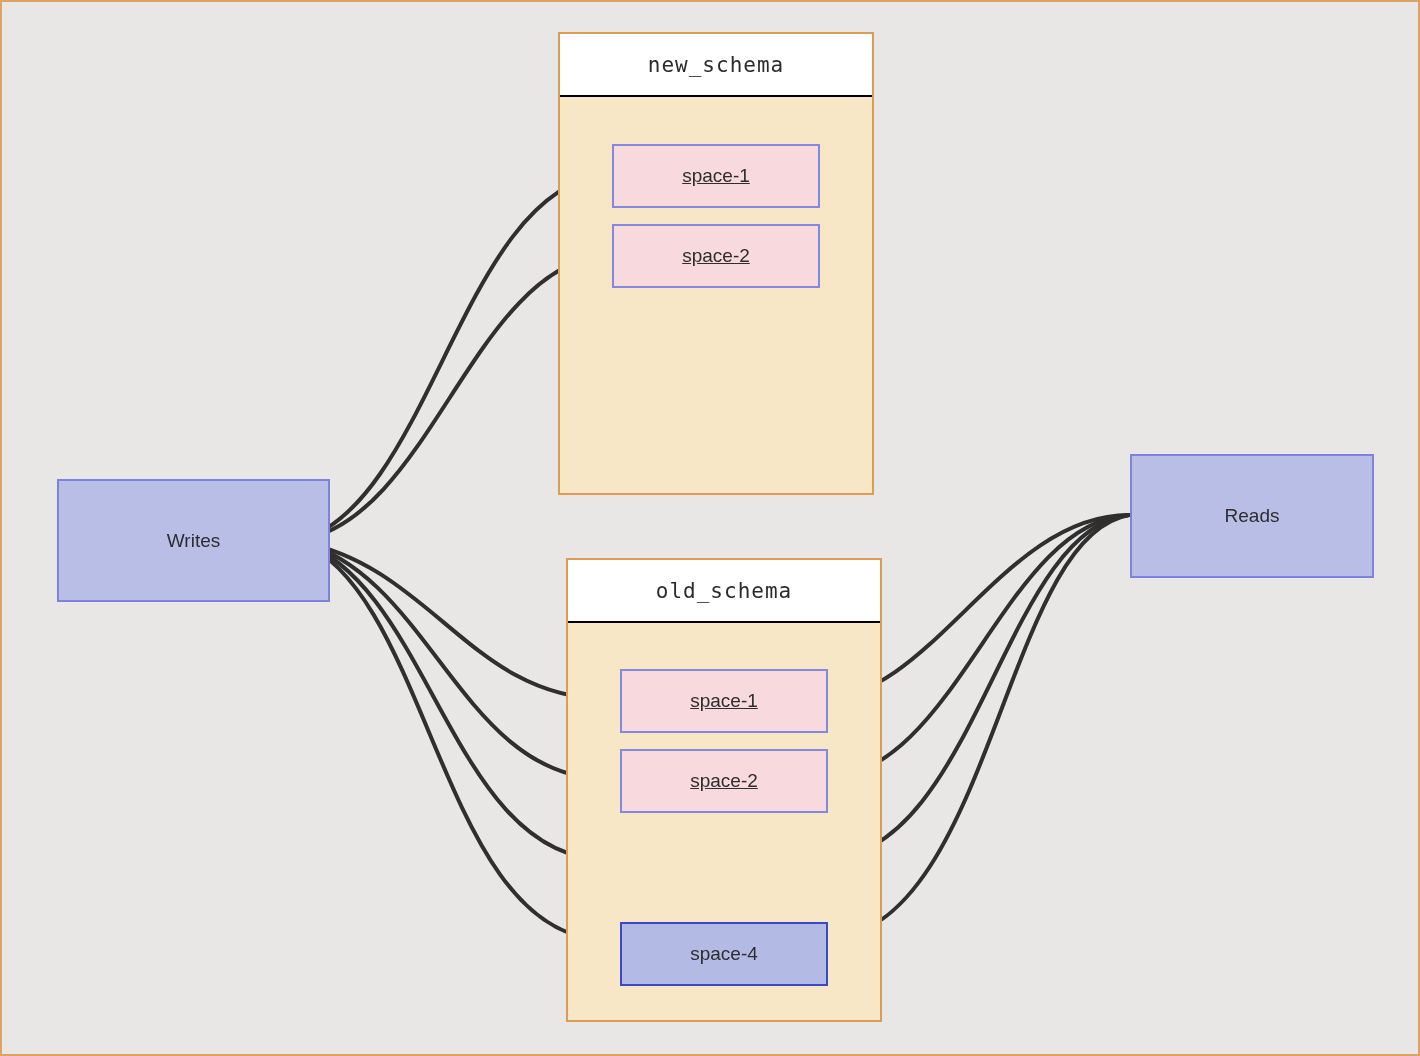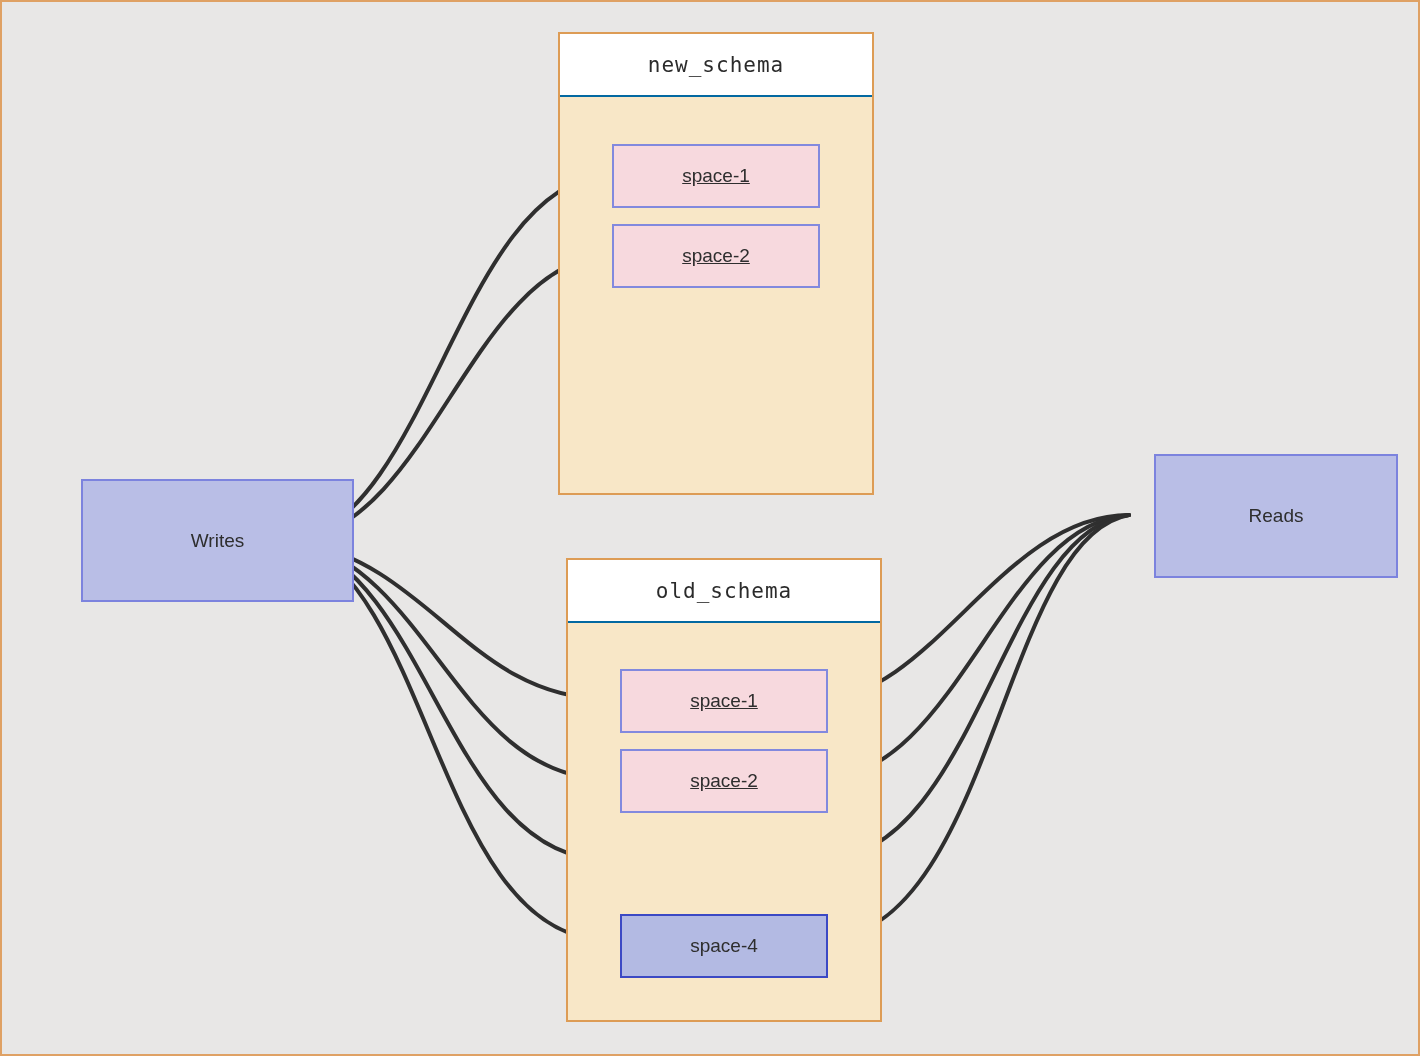--- a/index.html
+++ b/index.html
@@ -12,51 +12,51 @@
     color:#2e2e2e;
     overflow:hidden;
   }
   svg.edge-layer { position:absolute; left:0; top:0; width:1420px; height:1056px; pointer-events:none; }
   svg.edge-layer path.edge { fill:none; stroke:#2f2f2f; stroke-width:4; stroke-linecap:round; }
 
   .node {
     position:absolute; display:flex; align-items:center; justify-content:center;
     font-size:19px; box-sizing:border-box; text-align:center;
   }
-  .endpoint { background:#b9bee6; border:2px solid #7c83de;margin-left:24px; }
+  .endpoint { background:#b9bee6; border:2px solid #7c83de; }
   #writes-node { left:55px;   top:477px; width:273px; height:123px; }
   #reads-node  { left:1128px; top:452px; width:244px; height:124px; }
 
   .schema {
     position:absolute; width:316px; box-sizing:border-box;
     background:#f8e7c7; border:2px solid #dd9c55;
   }
   #new-schema { left:556px; top:30px;  height:463px; }
   #old-schema { left:556px; top:556px; height:464px;margin-left:8px; }
   .schema-title {
-    height:61px; background:#ffffff; border-bottom:2px solid #0369a1;
+    height:61px; background:#ffffff; border-bottom:2px solid #000000;
     display:flex; align-items:center; justify-content:center;
     font-family:"DejaVu Sans Mono","Liberation Mono",monospace;
     font-size:21px; letter-spacing:1px; color:#2b2b2b;
   }
   .space {
     position:absolute; left:52px; width:208px; height:64px;
     display:flex; align-items:center; justify-content:center;
     font-size:19px; box-sizing:border-box;
   }
   .space.pink  { background:#f7d9de; border:2px solid #8289de;text-decoration:underline; }
   .space.lav   { background:#b9bee6; border:2px solid #959ce2; }
   .space.blue4 { background:#b3bae3; border:2px solid #3c49c4; }
 
   #new-schema .space.s1 { top:110px; }
   #new-schema .space.s2 { top:190px; }
   #old-schema .space.s1 { top:109px; }
   #old-schema .space.s2 { top:189px; }
   #old-schema .space.s3 { top:270px; }
-  #old-schema .space.s4 { top:354px; }
+  #old-schema .space.s4 { top:362px; }
 </style>
 </head>
 <body>
 
 <div class="canvas">
 
   <svg class="edge-layer" viewBox="0 0 1420 1056" xmlns="http://www.w3.org/2000/svg">
     <defs>
       <marker id="arrow" viewBox="0 0 12 10" refX="10.5" refY="5" markerWidth="28" markerHeight="22" markerUnits="userSpaceOnUse" orient="auto">
         <path d="M0.8,0.6 L11.5,5 L0.8,9.4 L3.2,5 Z" fill="#2f2f2f"></path>

